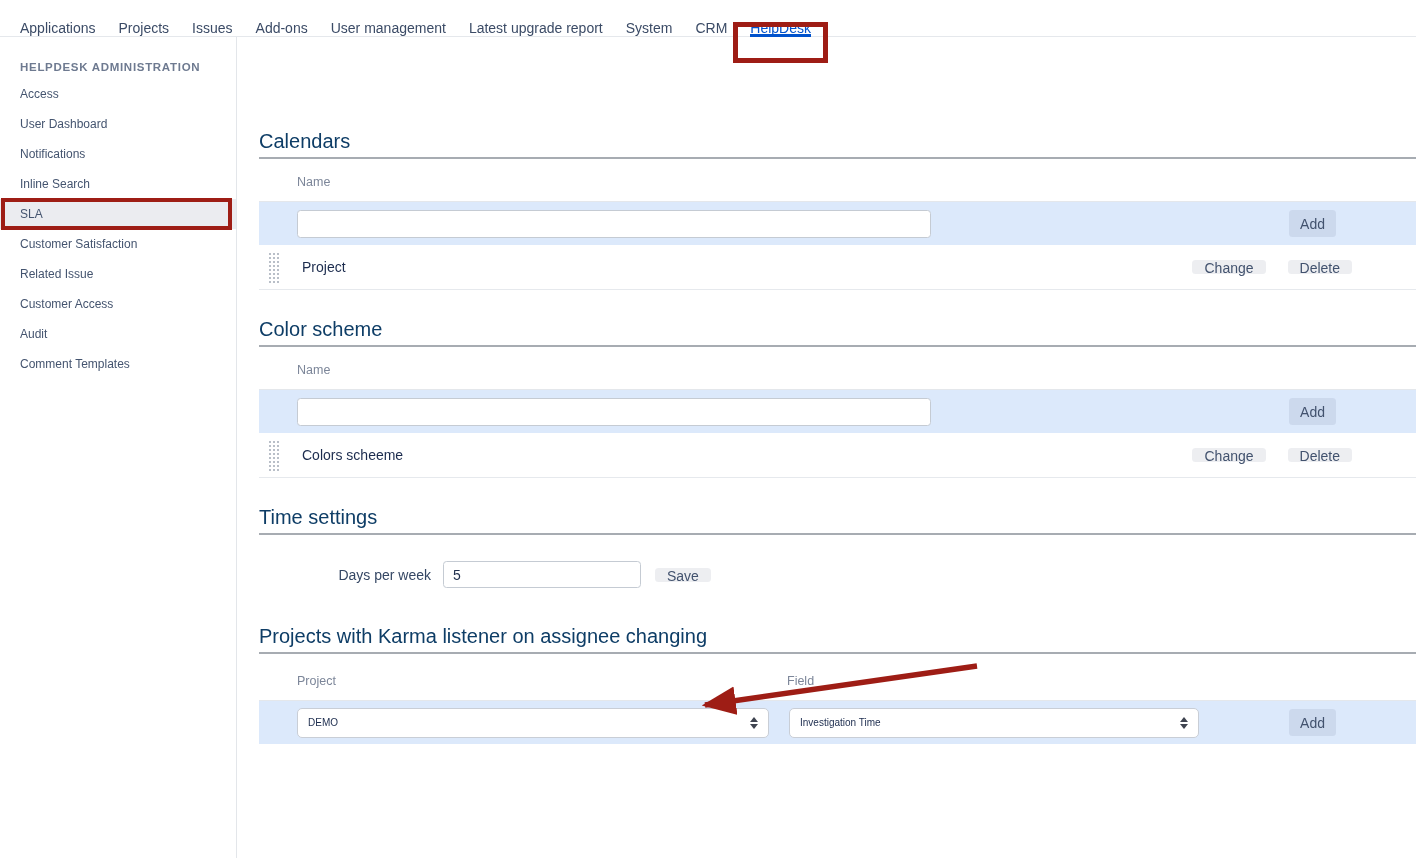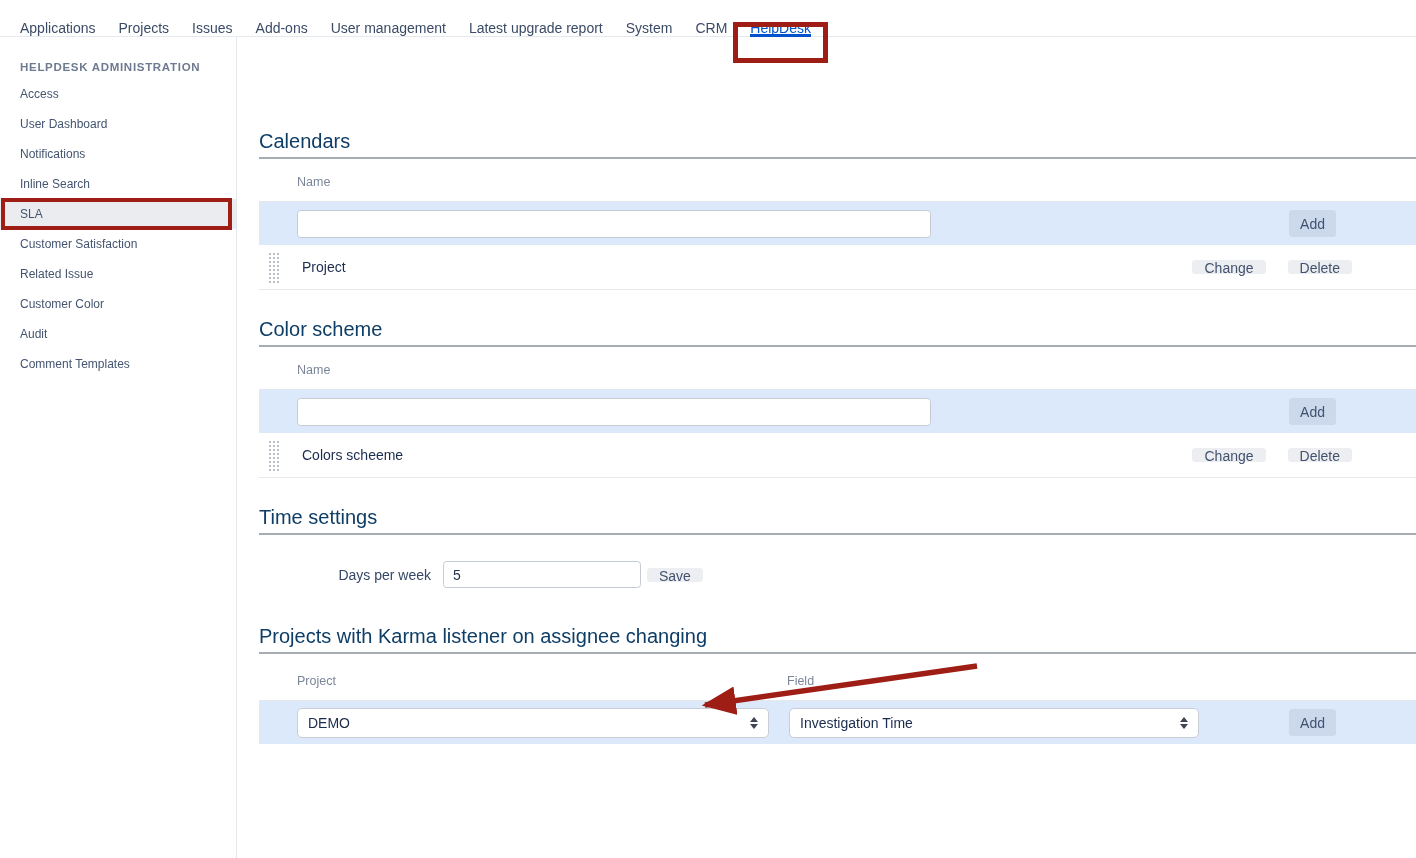--- a/index.html
+++ b/index.html
@@ -181,33 +181,33 @@
   .ts-input {
     width: 198px;
     height: 27px;
     border: 1px solid #C5CBD3;
     border-radius: 3.5px;
     padding: 0 9px;
     font-family: "Liberation Sans", sans-serif;
     font-size: 14px;
     color: #23324F;
   }
-  .btn.save { margin-left: 6px; }
+  .btn.save { margin-left: 14px; }
 
   
   .row-add.krow { gap: 20px; }
   .select {
     height: 30px;
     border: 1px solid #C9CED6;
     border-radius: 5px;
     background: #fff;
     display: flex;
     align-items: center;
     padding: 0 10px;
-    font-size: 14px;
+    font-size: 10px;
     color: #1B2B4D;
     cursor: pointer;
     flex: none;
   }
   .select.project { width: 472px; }
   .select.field { width: 410px; }
   .spinner { margin-left: auto; display: flex; flex-direction: column; align-items: center; gap: 2px; }
   .tri-up {
     width: 0; height: 0;
     border-left: 4px solid transparent;
@@ -255,21 +255,21 @@
     <div class="side-item">Access</div>
     <div class="side-item">User Dashboard</div>
     <div class="side-item">Notifications</div>
     <div class="side-item">Inline Search</div>
     <div class="side-item selected">
       <span>SLA</span>
       <span class="sla-annotation"></span>
     </div>
     <div class="side-item">Customer Satisfaction</div>
     <div class="side-item">Related Issue</div>
-    <div class="side-item">Customer Color</div>
+    <div class="side-item">Customer Access</div>
     <div class="side-item">Audit</div>
     <div class="side-item">Comment Templates</div>
   </div>
 
   <div class="main">
 
     <div class="section-block">
       <h2 class="section-title">Calendars</h2>
       <div class="rule"></div>
       <div class="thead">Name</div>

